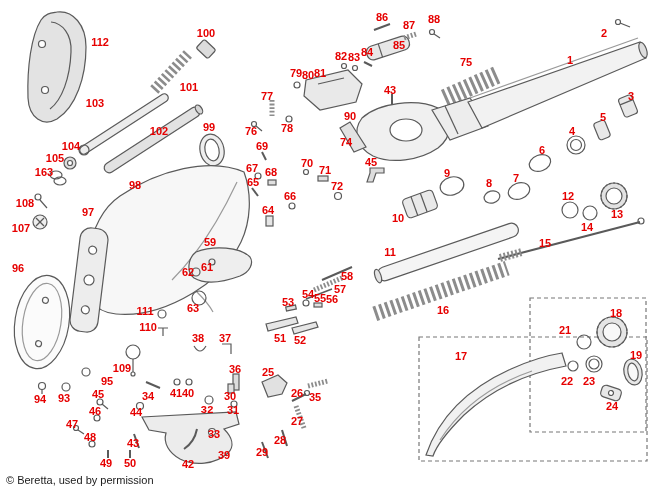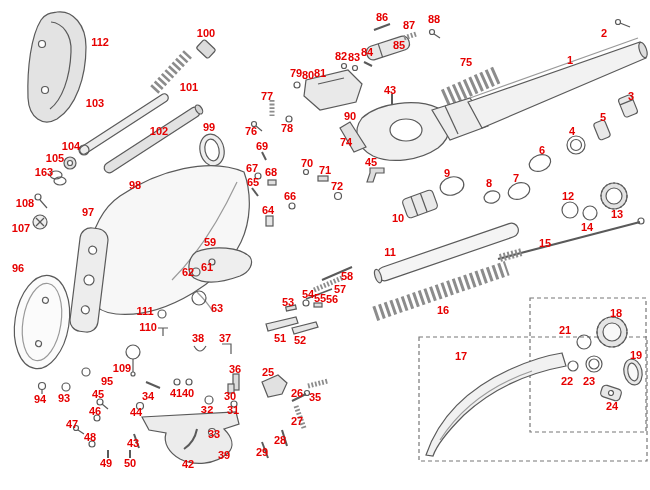--- a/index.html
+++ b/index.html
@@ -336,21 +336,21 @@
       <span class="part-label" style="left: 300px; top: 340px; color: rgb(230, 0, 0);">52</span>
       <span class="part-label" style="left: 288px; top: 302px; color: rgb(230, 0, 0);">53</span>
       <span class="part-label" style="left: 308px; top: 294px; color: rgb(230, 0, 0);">54</span>
       <span class="part-label" style="left: 320px; top: 298px; color: rgb(230, 0, 0);">55</span>
       <span class="part-label" style="left: 332px; top: 299px; color: rgb(230, 0, 0);">56</span>
       <span class="part-label" style="left: 340px; top: 289px; color: rgb(230, 0, 0);">57</span>
       <span class="part-label" style="left: 347px; top: 276px; color: rgb(230, 0, 0);">58</span>
       <span class="part-label" style="left: 210px; top: 242px; color: rgb(230, 0, 0);">59</span>
       <span class="part-label" style="left: 207px; top: 267px; color: rgb(230, 0, 0);">61</span>
       <span class="part-label" style="left: 188px; top: 272px; color: rgb(230, 0, 0);">62</span>
-      <span class="part-label" style="left: 193px; top: 308px; color: rgb(230, 0, 0); padding-left: 48px;">63</span>
+      <span class="part-label" style="left: 193px; top: 308px; color: rgb(230, 0, 0);">63</span>
       <span class="part-label" style="left: 268px; top: 210px; color: rgb(230, 0, 0);">64</span>
       <span class="part-label" style="left: 253px; top: 182px; color: rgb(230, 0, 0);">65</span>
       <span class="part-label" style="left: 290px; top: 196px; color: rgb(230, 0, 0);">66</span>
       <span class="part-label" style="left: 252px; top: 168px; color: rgb(230, 0, 0);">67</span>
       <span class="part-label" style="left: 271px; top: 172px; color: rgb(230, 0, 0);">68</span>
       <span class="part-label" style="left: 262px; top: 146px; color: rgb(230, 0, 0);">69</span>
       <span class="part-label" style="left: 307px; top: 163px; color: rgb(230, 0, 0);">70</span>
       <span class="part-label" style="left: 325px; top: 170px; color: rgb(230, 0, 0);">71</span>
       <span class="part-label" style="left: 337px; top: 186px; color: rgb(230, 0, 0);">72</span>
       <span class="part-label" style="left: 371px; top: 162px; color: rgb(230, 0, 0);">45</span>
@@ -386,13 +386,14 @@
       <span class="part-label" style="left: 55px; top: 158px; color: rgb(230, 0, 0);">105</span>
       <span class="part-label" style="left: 44px; top: 172px; color: rgb(230, 0, 0);">163</span>
       <span class="part-label" style="left: 21px; top: 228px; color: rgb(230, 0, 0);">107</span>
       <span class="part-label" style="left: 25px; top: 203px; color: rgb(230, 0, 0);">108</span>
       <span class="part-label" style="left: 122px; top: 368px; color: rgb(230, 0, 0);">109</span>
       <span class="part-label" style="left: 148px; top: 327px; color: rgb(230, 0, 0);">110</span>
       <span class="part-label" style="left: 145px; top: 311px; color: rgb(230, 0, 0);">111</span>
       <span class="part-label" style="left: 100px; top: 42px; color: rgb(230, 0, 0);">112</span>
     </div>
 
+  <div class="copyright">© Beretta, used by permission</div>
 </div>
 
 </body></html>

